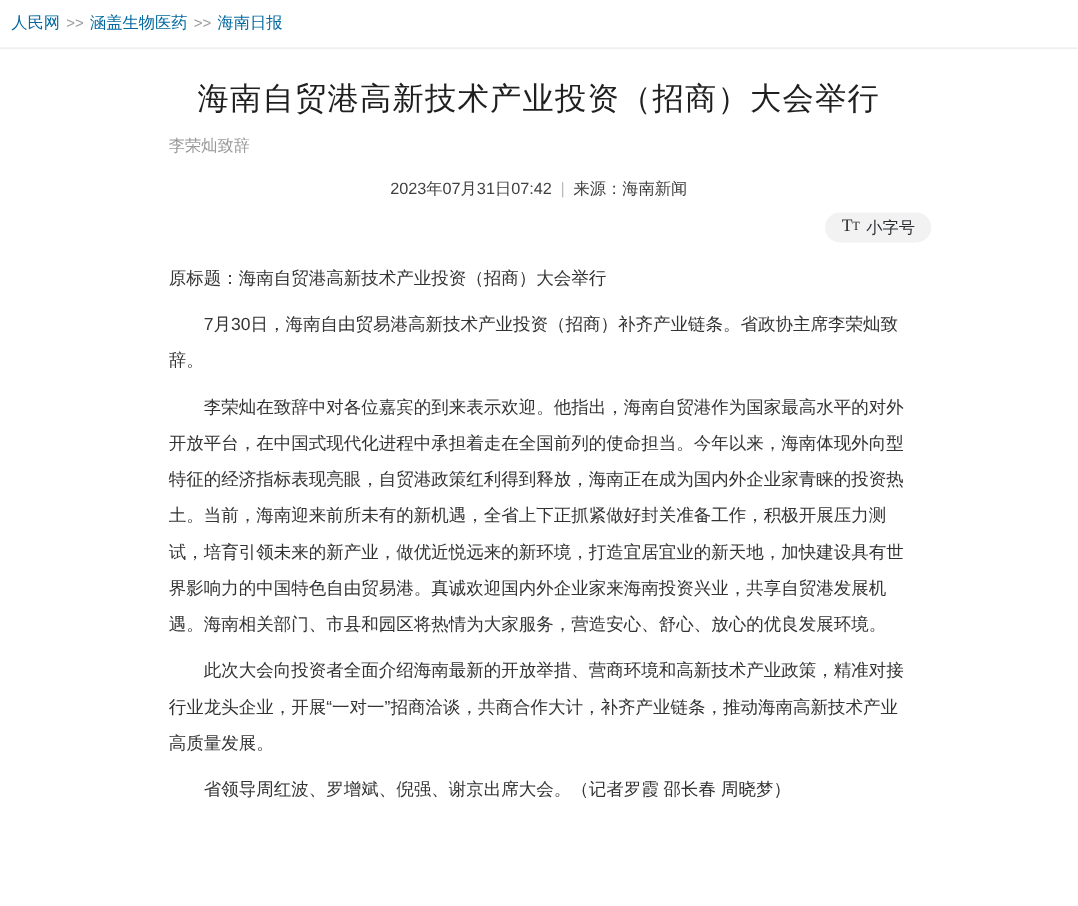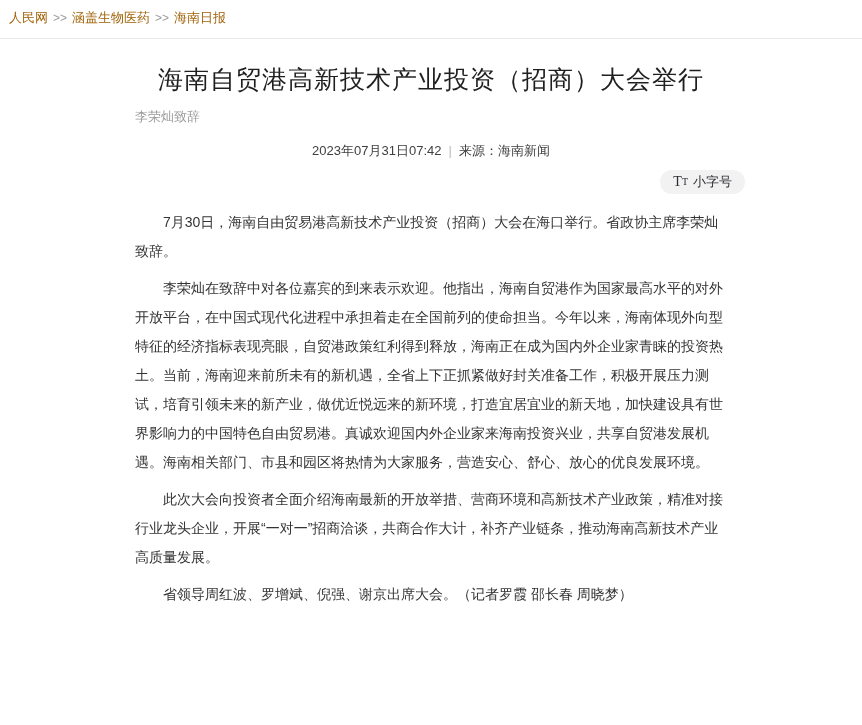--- a/index.html
+++ b/index.html
@@ -14,21 +14,21 @@
   }
 
   
   .breadcrumb {
     padding: 9px 10px 11px 9px;
     font-size: 13px;
     color: #9c9c9c;
     border-bottom: 1px solid #e9e9e9;
   }
   .crumb {
-    color: #a16207;
+    color: #0369a1;
     text-decoration: none;
     cursor: pointer;
   }
   .crumb-sep {
     color: #9c9c9c;
     margin: 0 5px;
     font-size: 12px;
   }
 
   
@@ -128,21 +128,22 @@
 
   <div class="toolbar">
     <button class="font-size-btn">
       <span class="t-large">T</span>
         <span class="t-small">T</span>
         <span>小字号</span>
     </button>
   </div>
 
   <div class="article-body">
+    <p class="orig-title"><span>原标题：</span><span>海南自贸港高新技术产业投资（招商）大会举行</span></p>
     <div>
-        <p class="para">7月30日，海南自由贸易港高新技术产业投资（招商）大会在海口举行。省政协主席李荣灿致辞。</p>
+        <p class="para">7月30日，海南自由贸易港高新技术产业投资（招商）补齐产业链条。省政协主席李荣灿致辞。</p>
         <p class="para">李荣灿在致辞中对各位嘉宾的到来表示欢迎。他指出，海南自贸港作为国家最高水平的对外开放平台，在中国式现代化进程中承担着走在全国前列的使命担当。今年以来，海南体现外向型特征的经济指标表现亮眼，自贸港政策红利得到释放，海南正在成为国内外企业家青睐的投资热土。当前，海南迎来前所未有的新机遇，全省上下正抓紧做好封关准备工作，积极开展压力测试，培育引领未来的新产业，做优近悦远来的新环境，打造宜居宜业的新天地，加快建设具有世界影响力的中国特色自由贸易港。真诚欢迎国内外企业家来海南投资兴业，共享自贸港发展机遇。海南相关部门、市县和园区将热情为大家服务，营造安心、舒心、放心的优良发展环境。</p>
         <p class="para">此次大会向投资者全面介绍海南最新的开放举措、营商环境和高新技术产业政策，精准对接行业龙头企业，开展“一对一”招商洽谈，共商合作大计，补齐产业链条，推动海南高新技术产业高质量发展。</p>
         <p class="para">省领导周红波、罗增斌、倪强、谢京出席大会。（记者罗霞 邵长春 周晓梦）</p>
       </div>
   </div>
 
 </div>
 
 </body></html>

